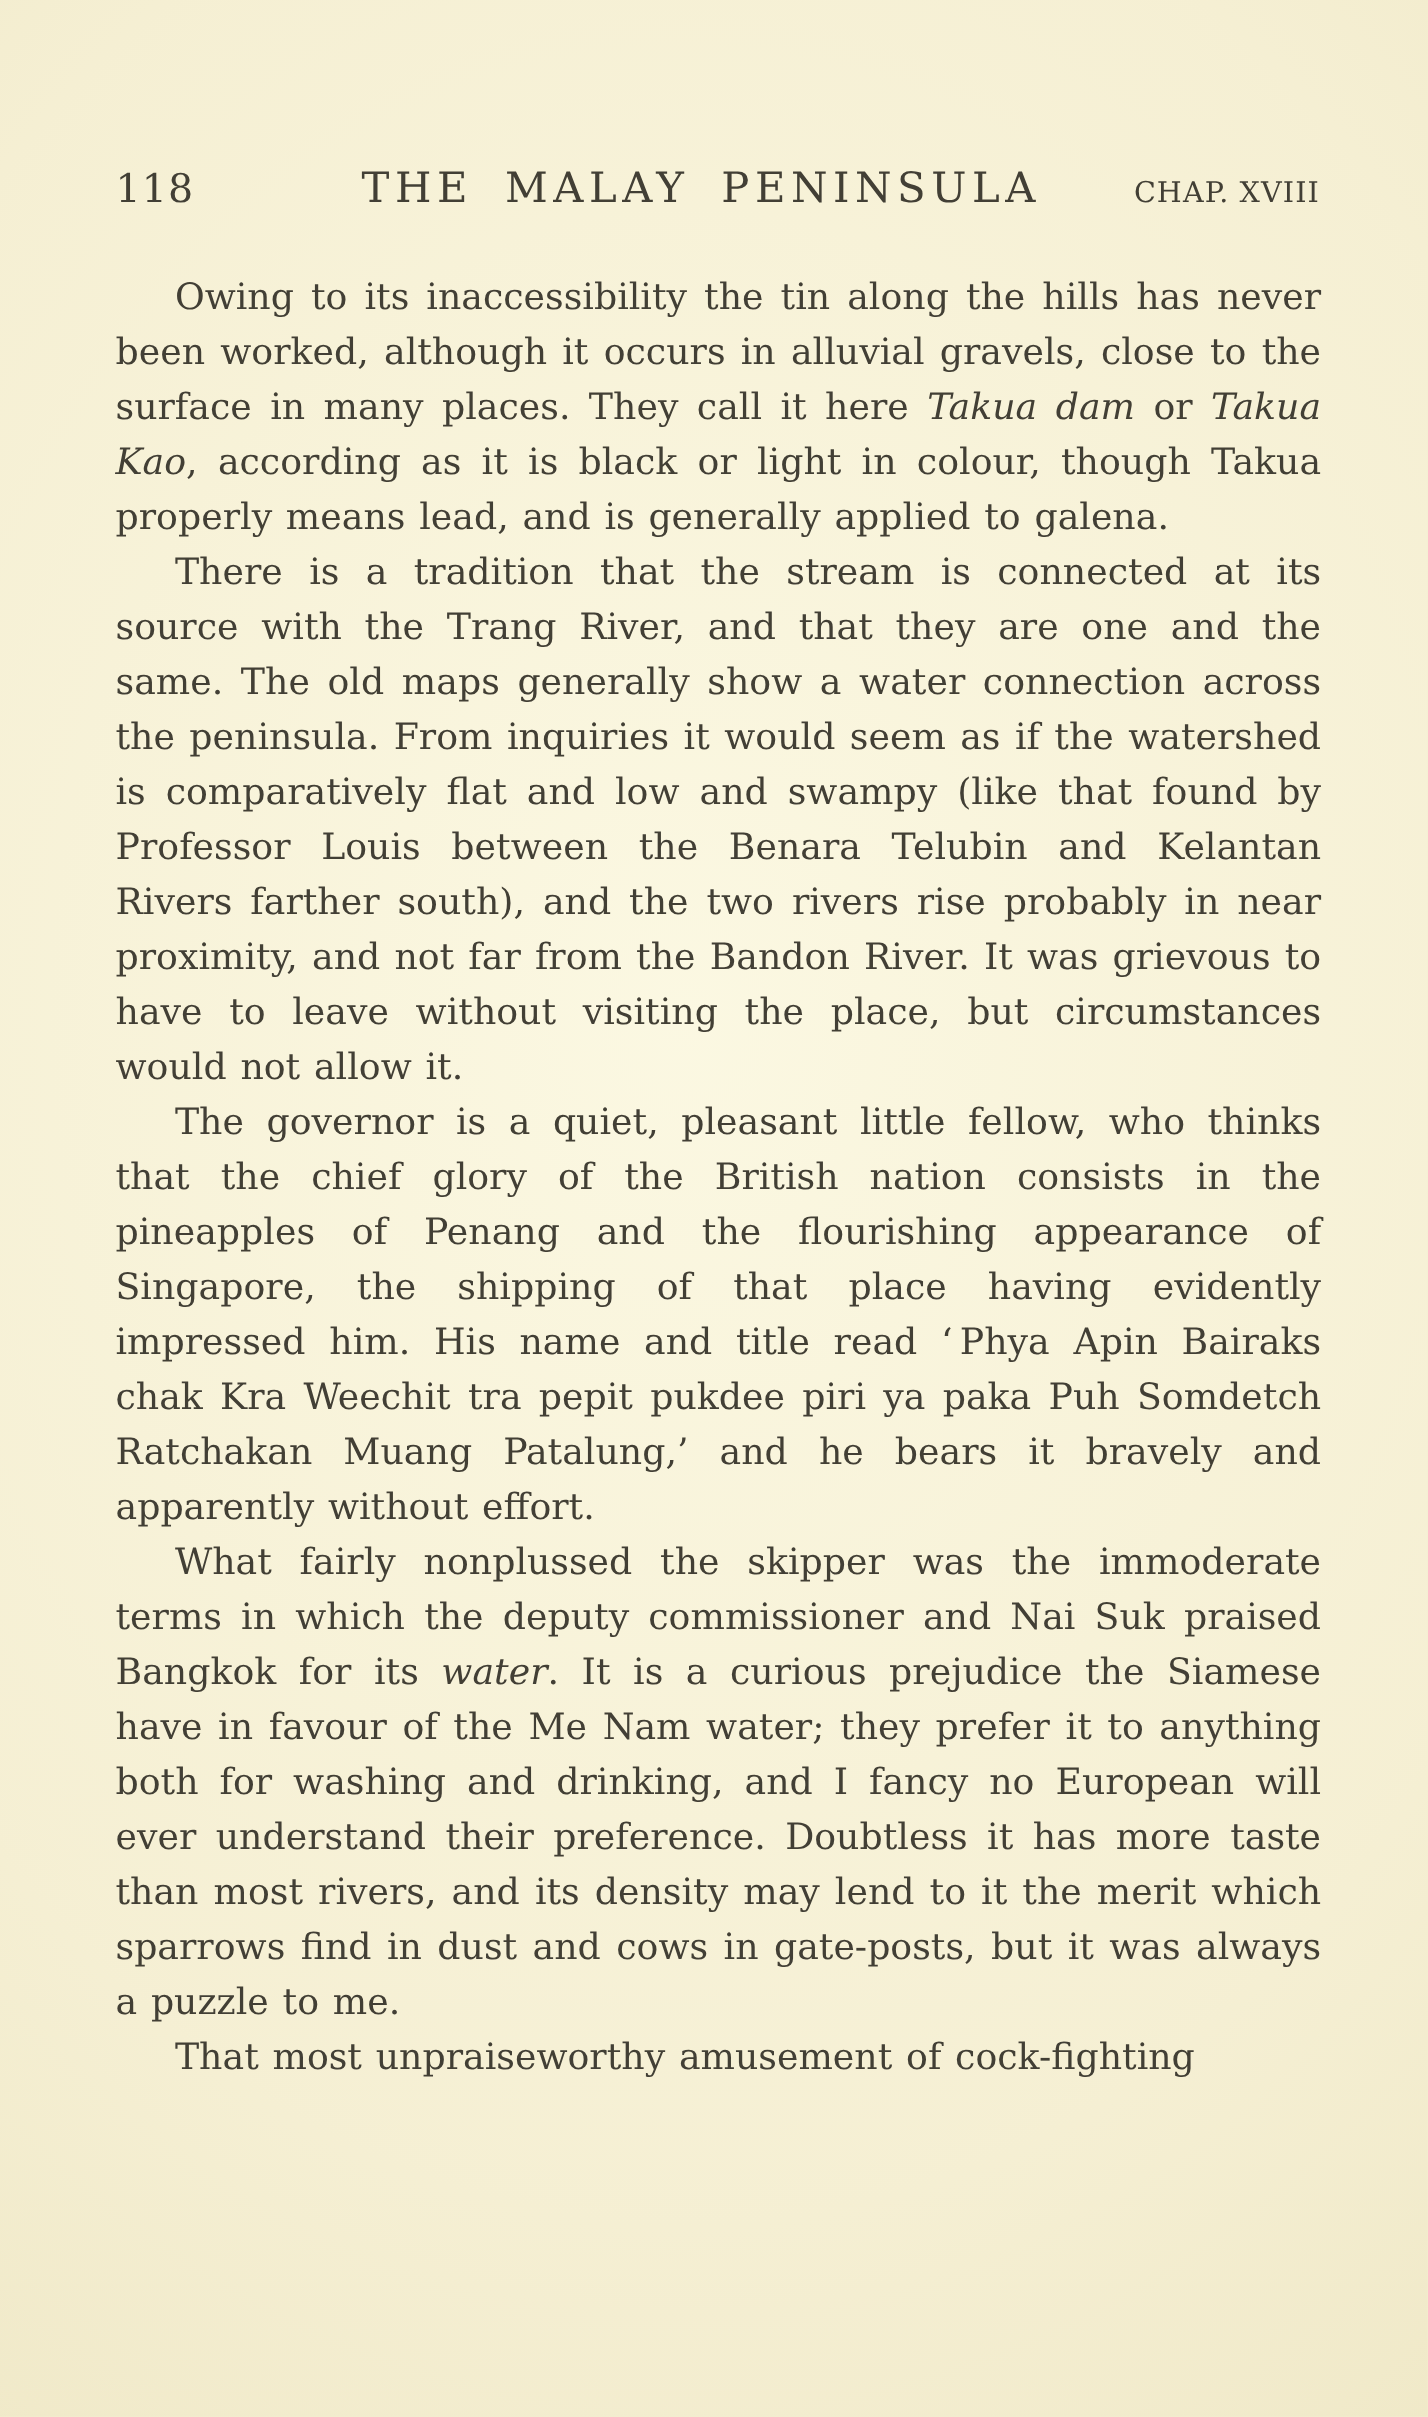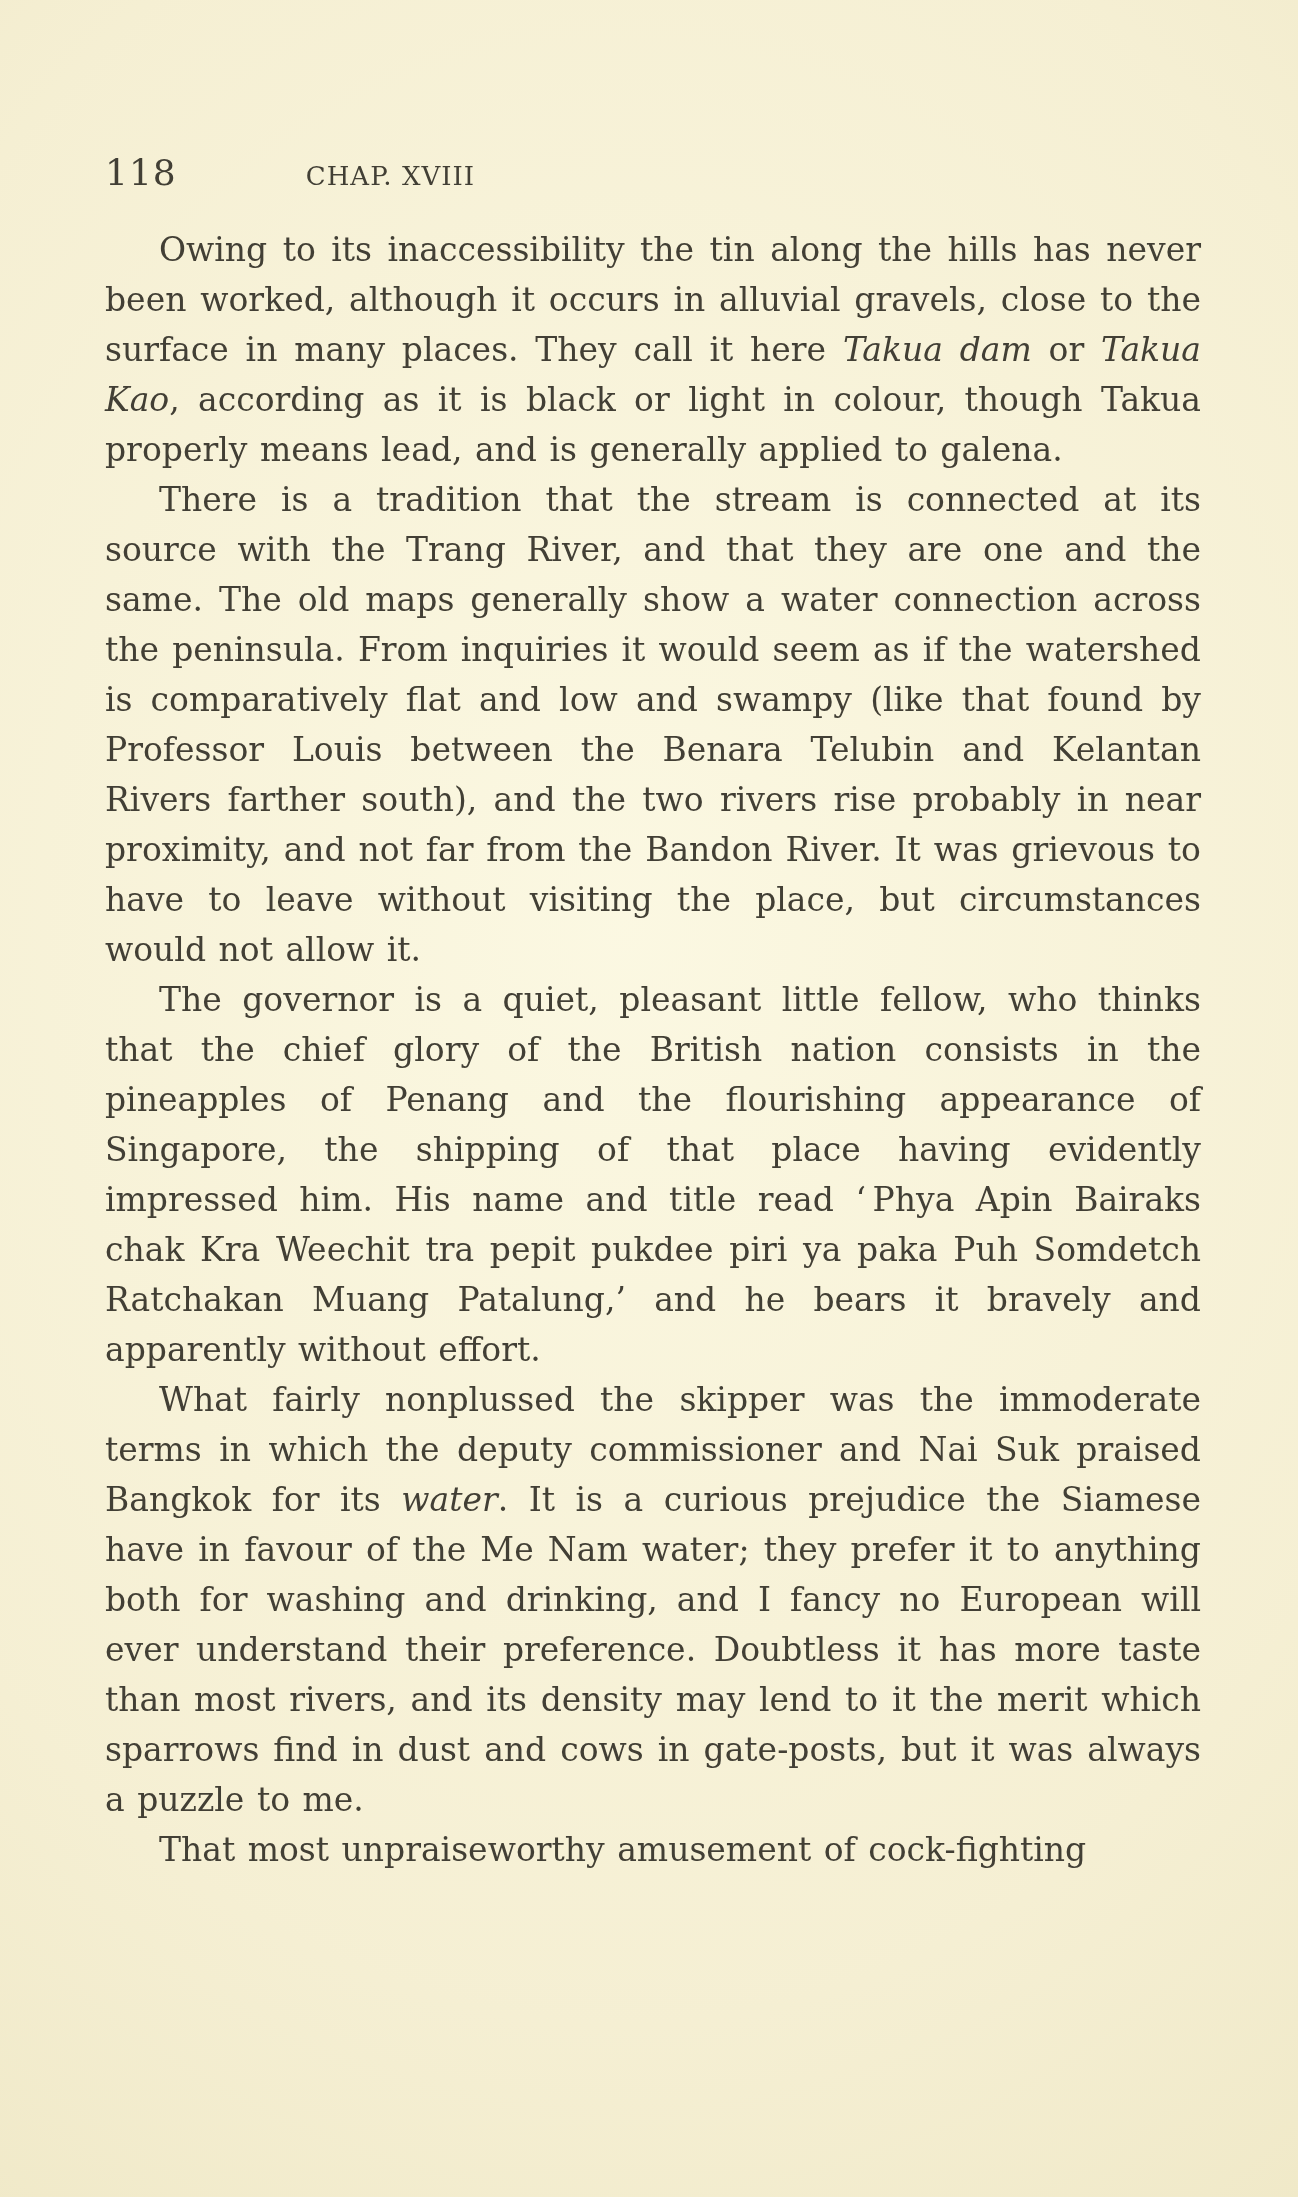--- a/index.html
+++ b/index.html
@@ -48,41 +48,42 @@
   .chapter-label {
     width: 200px;
     text-align: right;
     font-size: 26px;
     letter-spacing: 1px;
     white-space: nowrap;
     margin-top: 45px;
   }
   .page-body {
     width: 1096px;
-    margin: 32px 0 0 105px;
+    margin: 52px 0 0 105px;
   }
   .para {
     margin: 0;
     font-size: 33px;
     line-height: 50px;
     text-align: justify;
     text-indent: 54px;
     word-spacing: 2px;
     color: var(--ink, #423f35);
   }
   .para span.em {
     font-style: italic;
   }
 </style>
 </head>
 <body>
 
 <div class="page">
   <header class="page-header">
     <span class="page-number">118</span>
+    <span class="running-title">THE MALAY PENINSULA</span>
     <span class="chapter-label">CHAP. XVIII</span>
   </header>
 
   <main class="page-body">
     <p class="para"><span>Owing to its inaccessibility the tin along the hills has never been worked, although it occurs in alluvial gravels, close to the surface in many places.  They call it here </span><span class="em">Takua dam</span><span> or </span><span class="em">Takua Kao</span><span>, according as it is black or light in colour, though Takua properly means lead, and is generally applied to galena.</span></p>
     <p class="para"><span>There is a tradition that the stream is connected at its source with the Trang River, and that they are one and the same.  The old maps generally show a water connection across the peninsula.  From inquiries it would seem as if the watershed is comparatively flat and low and swampy (like that found by Professor Louis between the Benara Telubin and Kelantan Rivers farther south), and the two rivers rise probably in near proximity, and not far from the Bandon River.  It was grievous to have to leave without visiting the place, but circumstances would not allow it.</span></p>
     <p class="para"><span>The governor is a quiet, pleasant little fellow, who thinks that the chief glory of the British nation consists in the pineapples of Penang and the flourishing appearance of Singapore, the shipping of that place having evidently impressed him.  His name and title read ‘ Phya Apin Bairaks chak Kra Weechit tra pepit pukdee piri ya paka Puh Somdetch Ratchakan Muang Patalung,’ and he bears it bravely and apparently without effort.</span></p>
     <p class="para"><span>What fairly nonplussed the skipper was the immoderate terms in which the deputy commissioner and Nai Suk praised Bangkok for its </span><span class="em">water</span><span>.  It is a curious prejudice the Siamese have in favour of the Me Nam water; they prefer it to anything both for washing and drinking, and I fancy no European will ever understand their preference.  Doubtless it has more taste than most rivers, and its density may lend to it the merit which sparrows find in dust and cows in gate-posts, but it was always a puzzle to me.</span></p>
     <p class="para"><span>That most unpraiseworthy amusement of cock-fighting</span></p>
   </main>

